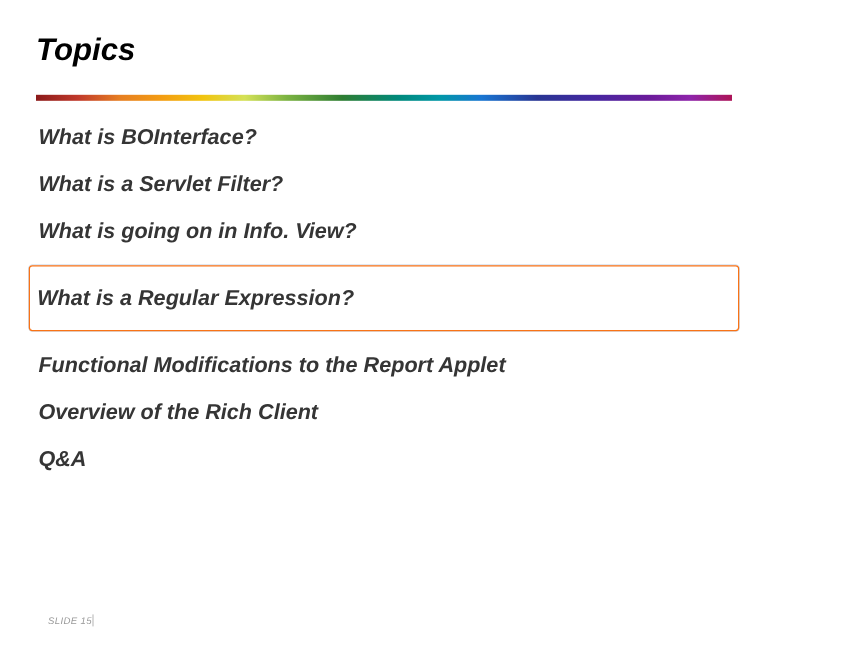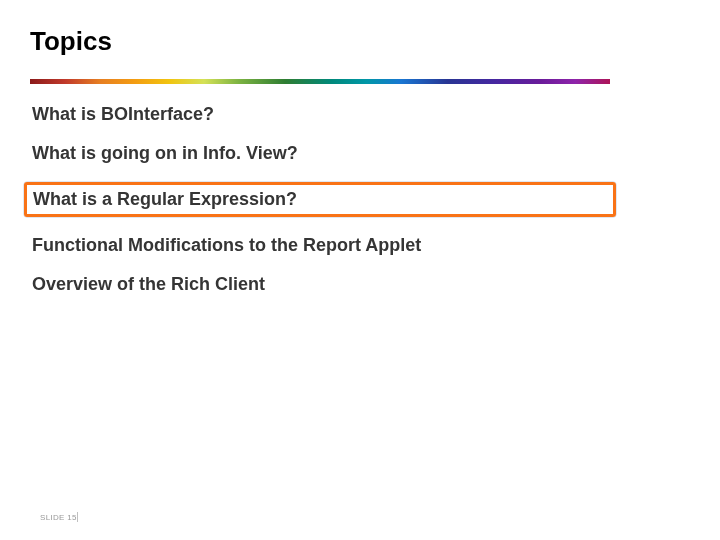--- a/index.html
+++ b/index.html
@@ -1,38 +1,38 @@
 <!DOCTYPE html>
 <html><head>
 <meta charset="utf-8">
 <style>
   * { margin: 0; padding: 0; box-sizing: border-box; }
   html, body { width: 720px; height: 540px; font-family: Arial, Helvetica, sans-serif; background: #fff; color: #000; }
-  .slide { position: relative; width: 640px; height: 540px; padding: 26px 30px 0 30px; }
+  .slide { position: relative; width: 640px; height: 540px; padding: 26px 30px 0 30px; font-style: italic; }
   .title { font-size: 26px; font-weight: bold; margin-bottom: 22px; }
   .rainbow {
     height: 5px;
     width: 100%;
     background: linear-gradient(to right,
       #8b1a1a 0%,     #c0392b 6%,
       #e67e22 12%,    #f39c12 18%,
       #f1c40f 24%,    #d4e157 30%,
       #7cb342 36%,    #2e7d32 44%,
       #00897b 52%,    #0097a7 58%,
       #1976d2 64%,    #283593 72%,
       #4527a0 80%,    #6a1b9a 88%,
       #8e24aa 94%,    #ad1457 100%);
     margin-bottom: 20px;
   }
   .topics { display: flex; flex-direction: column; gap: 18px; }
   .topic-item { font-size: 18px; font-weight: bold; color: #353535; padding: 0 2px; }
   .highlight-box {
-    border: 3px solid #f97316;
+    border: 1px solid #f97316;
     border-radius: 3px;
-    padding: 4px 6px;
+    padding: 16px 6px;
     margin-left: -6px;
     margin-right: -6px;
     box-shadow: 0 0 0 0.5px rgba(47,95,163,0.3);
   }
   .footer {
     position: absolute;
     left: 40px;
     bottom: 18px;
     font-size: 8px;
     color: #9a9a9a;
@@ -44,23 +44,25 @@
 </style>
 </head>
 <body>
 
 <div class="slide">
   <div class="title">Topics</div>
   <div class="rainbow"></div>
 
   <div class="topics">
     <div class="topic-item">What is BOInterface?</div>
+    <div class="topic-item">What is a Servlet Filter?</div>
     <div class="topic-item">What is going on in Info. View?</div>
     <div class="topic-item highlight-box">What is a Regular Expression?</div>
     <div class="topic-item">Functional Modifications to the Report Applet</div>
     <div class="topic-item">Overview of the Rich Client</div>
+    <div class="topic-item">Q&amp;A</div>
   </div>
 
   <div class="footer">
     <span>SLIDE 15</span>
     <span class="sep"></span>
   </div>
 </div>
 
 </body></html>

